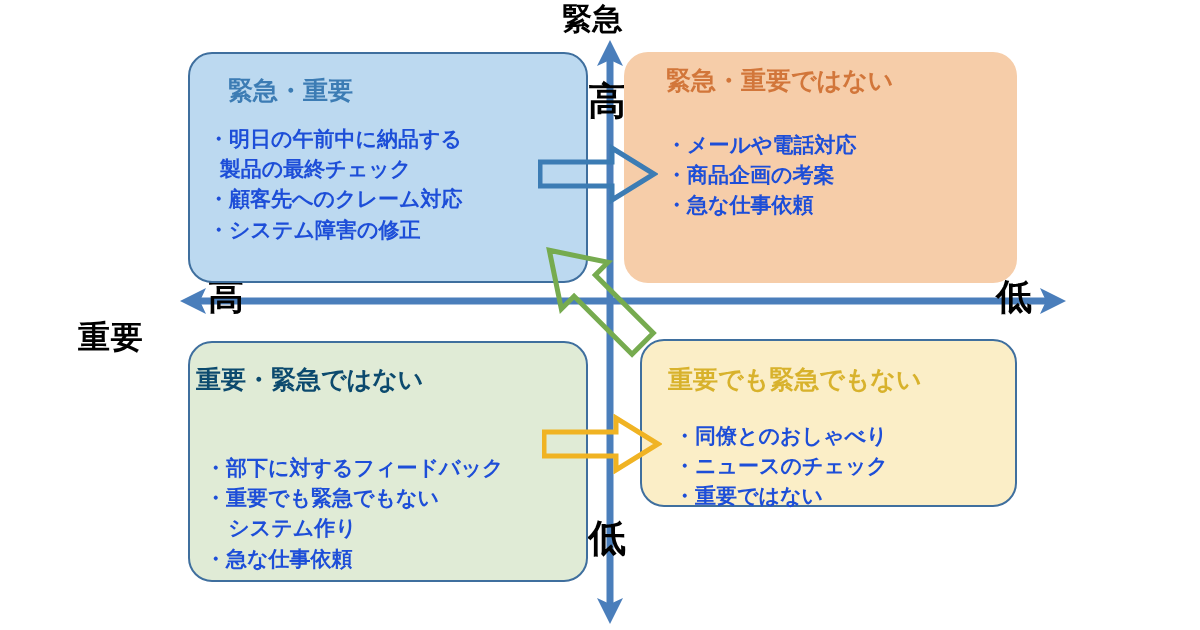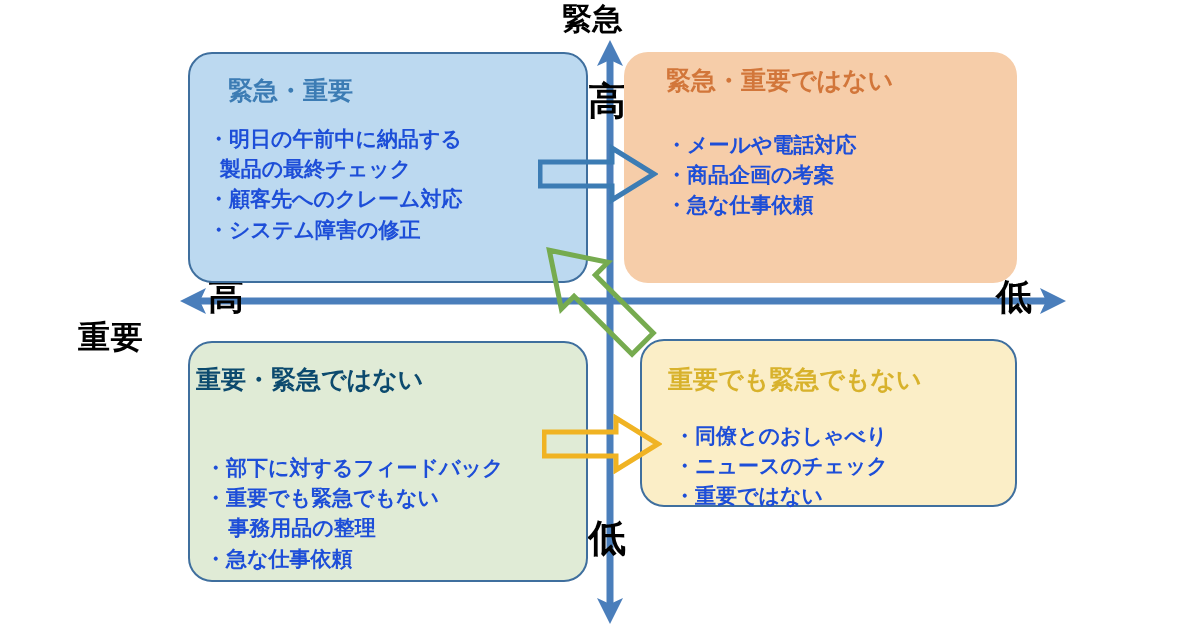--- a/index.html
+++ b/index.html
@@ -161,21 +161,21 @@
       <li>・商品企画の考案</li>
       <li>・急な仕事依頼</li>
     </ul>
   </div>
 
   <div class="quadrant" id="quadrant-important-noturgent">
     <div class="q-title">重要・緊急ではない</div>
     <ul class="q-list">
       <li>・部下に対するフィードバック</li>
       <li>・重要でも緊急でもない</li>
-      <li>    事務用品の整理</li>
+      <li>    システム作り</li>
       <li>・急な仕事依頼</li>
     </ul>
   </div>
 
   <div class="quadrant" id="quadrant-neither">
     <div class="q-title">重要でも緊急でもない</div>
     <ul class="q-list">
       <li>・同僚とのおしゃべり</li>
       <li>・ニュースのチェック</li>
       <li>・重要ではない</li>

